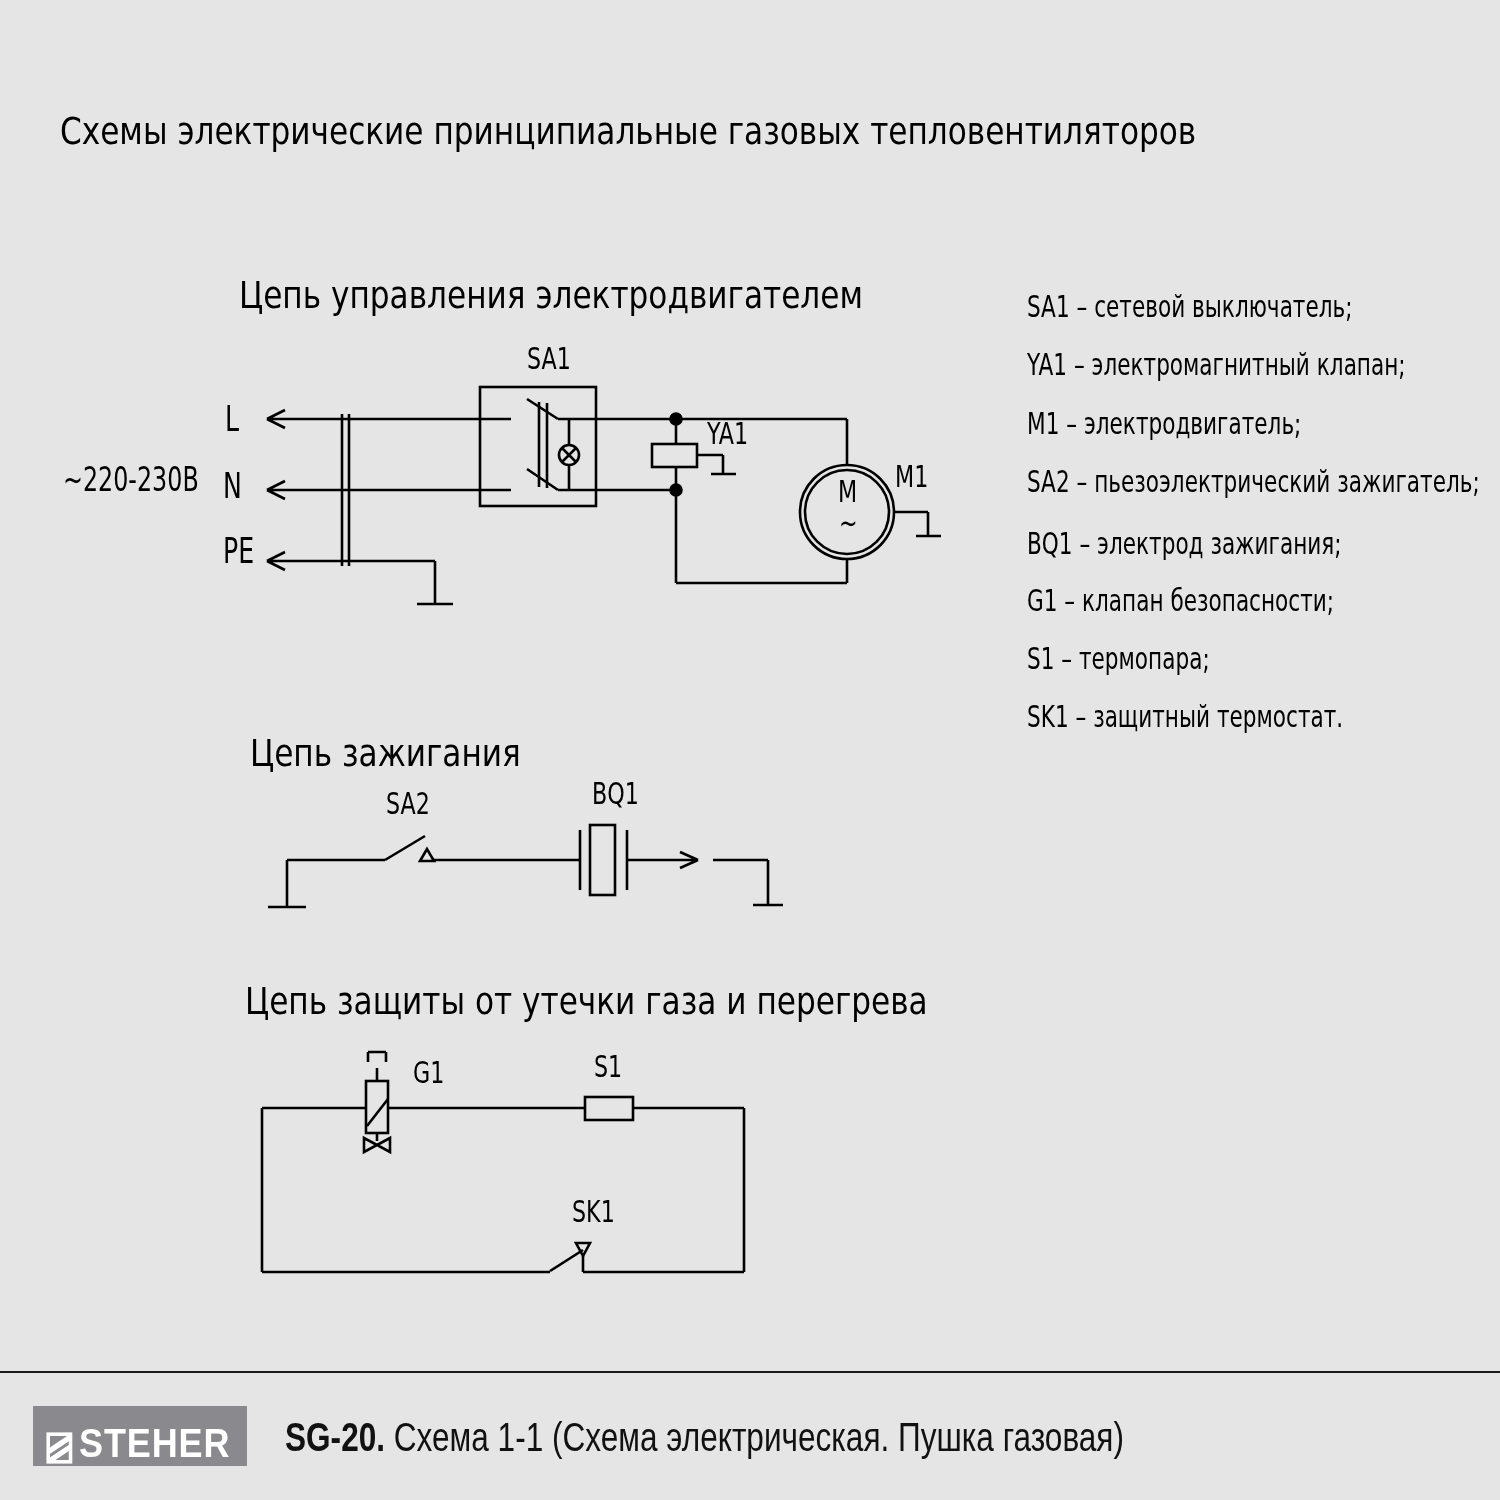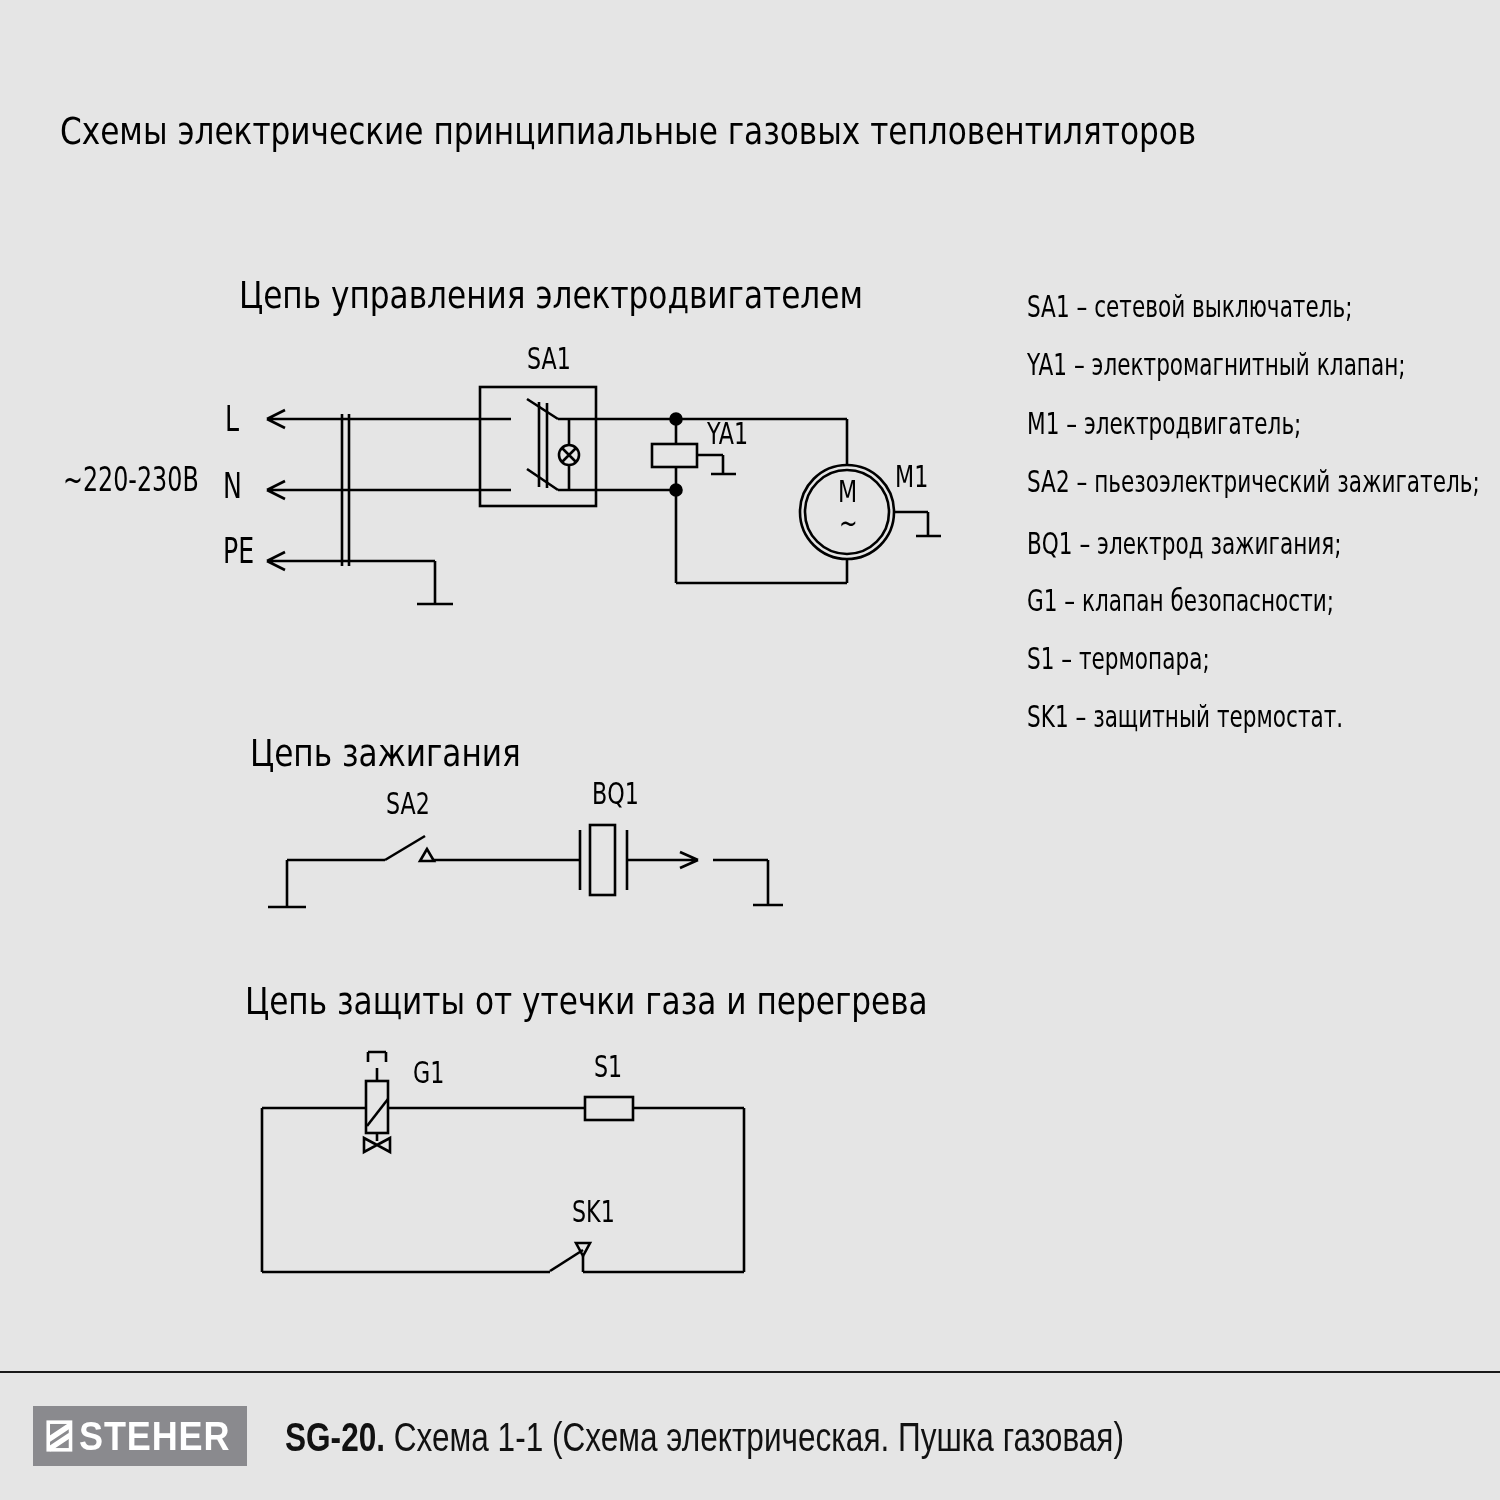--- a/index.html
+++ b/index.html
@@ -9,21 +9,21 @@
   
   .tech{transform-origin:0 0;transform:scaleX(0.74);}
   .title{font-size:38px;transform:scaleX(0.82);transform-origin:0 0;}
   .lbl{font-size:30px;}
   .lbl-big{font-size:36px;transform:scaleX(0.70);transform-origin:0 0;}
   .legend-row{font-size:30px;transform:scaleX(0.72);transform-origin:0 0;}
   svg.wireart{position:absolute;left:0;top:0;}
   
   #footer-rule{position:absolute;left:0;top:1371px;width:1500px;height:2px;background:#1a1a1a;}
   #logo{position:absolute;left:33px;top:1406px;width:214px;height:60px;background:#8a8a8e;
-        display:flex;align-items:center;}
+        display:flex;align-items:flex-end;}
   #logo .brand{color:#fff;font-family:"Liberation Sans",sans-serif;font-weight:bold;
         font-size:40px;letter-spacing:1px;transform:scaleX(0.90);transform-origin:0 50%;}
   #footer-text{position:absolute;left:285px;top:1414px;font-family:"Liberation Sans",sans-serif;
         font-size:41px;transform:scaleX(0.77);transform-origin:0 0;white-space:nowrap;color:#111;}
   #footer-text .model{font-weight:bold;}
   #footer-text .caption{font-weight:normal;}
 </style>
 </head>
 <body>
 

